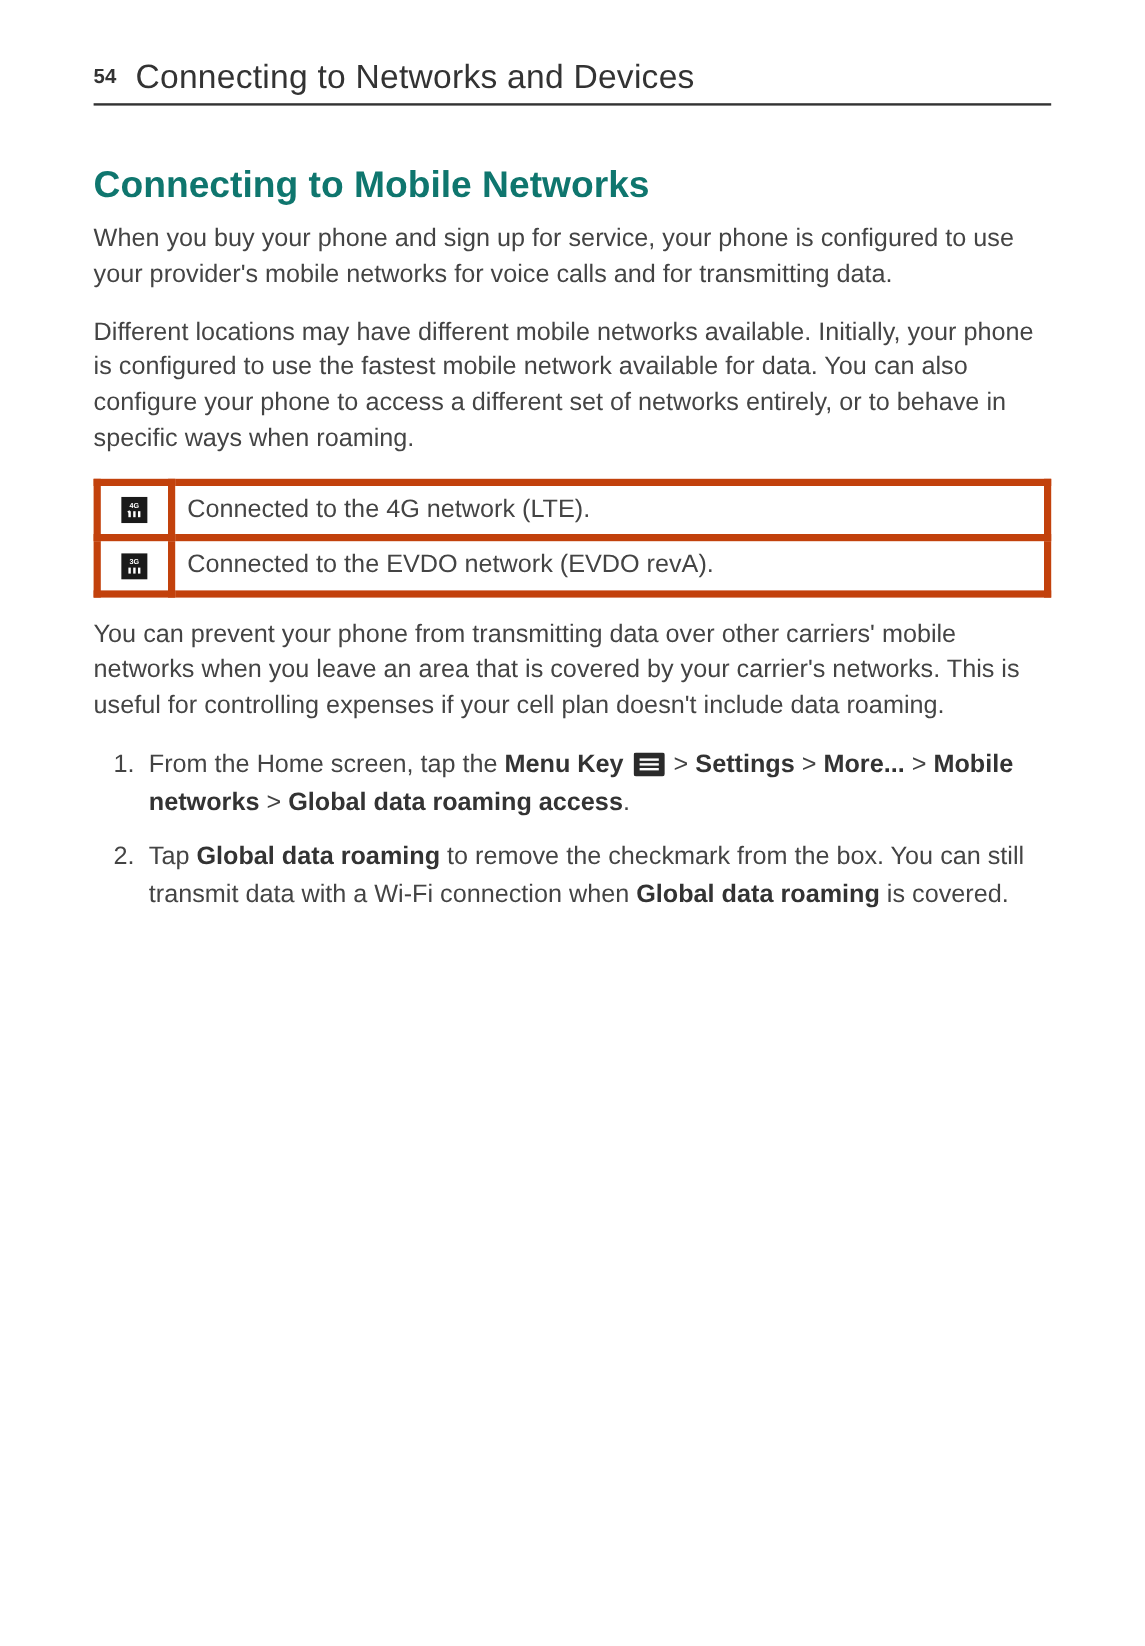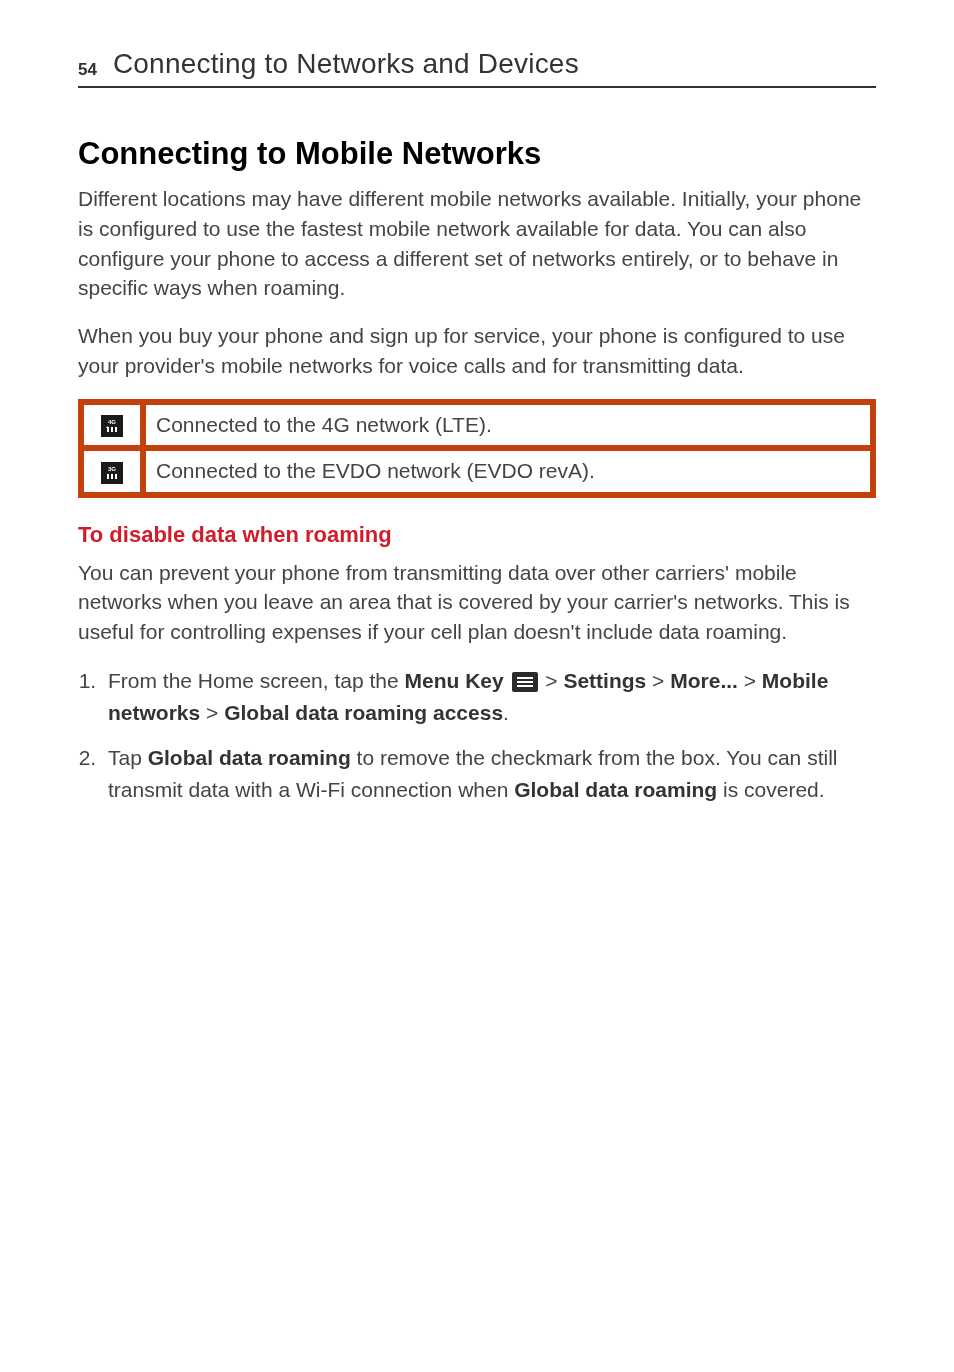--- a/index.html
+++ b/index.html
@@ -8,38 +8,38 @@
     background: #fff;
     font-family: Arial, Helvetica, sans-serif;
     color: #3c3c3c;
     width: 954px;
   }
   .page {
     padding: 48px 78px 60px 78px;
   }
   .header-line {
     display: flex;
-    align-items: flex-end;
+    align-items: center;
     border-bottom: 2px solid #333;
     padding-bottom: 6px;
     margin-bottom: 48px;
   }
   .page-num {
     font-weight: bold;
     font-size: 17px;
     color: #333;
     margin-right: 16px;
   }
   .chapter-title {
     font-size: 28px;
     color: #333;
     letter-spacing: 0.2px;
   }
   h1.section-title {
-    color: #000000;
+    color: #0f766e;
     font-size: 31px;
     font-weight: bold;
     margin: 0 0 12px 0;
   }
   p.body {
     font-size: 21px;
     line-height: 1.42;
     margin: 0 0 18px 0;
     color: #444;
   }
@@ -62,21 +62,21 @@
     padding: 6px 6px;
   }
   .subheading {
     color: #d21d29;
     font-size: 22px;
     font-weight: bold;
     margin: 24px 0 10px 0;
   }
   ol.steps {
     padding-left: 24px;
-    margin: 0;
+    margin: 16px;
   }
   ol.steps > li {
     font-size: 21px;
     line-height: 1.5;
     color: #444;
     margin-bottom: 14px;
     padding-left: 6px;
   }
   .bold {
     font-weight: bold;
@@ -101,22 +101,22 @@
 
 <div class="page">
 
   <div class="header-line">
     <span class="page-num">54</span>
     <span class="chapter-title">Connecting to Networks and Devices</span>
   </div>
 
   <h1 class="section-title">Connecting to Mobile Networks</h1>
 
+  <p class="body">When you buy your phone and sign up for service, your phone is configured to use your provider's mobile networks for voice calls and for transmitting data.</p>
   <p class="body">Different locations may have different mobile networks available. Initially, your phone is configured to use the fastest mobile network available for data. You can also configure your phone to access a different set of networks entirely, or to behave in specific ways when roaming.</p>
-  <p class="body">When you buy your phone and sign up for service, your phone is configured to use your provider's mobile networks for voice calls and for transmitting data.</p>
 
   <table class="icon-table">
     <tbody>
         <tr>
       <td class="icon-cell">
         <svg class="status-icon" viewBox="0 0 22 22">
           <rect x="0" y="0" width="22" height="22" fill="#1a1a1a"></rect>
           <text x="11" y="9" font-size="6" fill="#fff" text-anchor="middle" font-family="Arial" font-weight="bold">4G</text>
           <rect x="6" y="12" width="2" height="5" fill="#fff"></rect>
           <rect x="10" y="12" width="2" height="5" fill="#fff"></rect>
@@ -137,21 +137,20 @@
           <rect x="10" y="12" width="2" height="5" fill="#fff"></rect>
           <rect x="14" y="12" width="2" height="5" fill="#fff"></rect>
         </svg>
       </td>
       <td>Connected to the EVDO network (EVDO revA).</td>
     </tr>
   </tbody>
     </table>
 
 
-  <div class="subheading">To disable data when roaming</div>
 
   <p class="body">You can prevent your phone from transmitting data over other carriers' mobile networks when you leave an area that is covered by your carrier's networks. This is useful for controlling expenses if your cell plan doesn't include data roaming.</p>
 
   <ol class="steps">
     <li>
       <span>From the Home screen, tap the </span><span class="bold">Menu Key</span>
       <svg class="inline-icon" viewBox="0 0 26 20">
         <rect x="0" y="0" width="26" height="20" rx="2" fill="#2a2a2a"></rect>
         <rect x="5" y="5" width="16" height="2" fill="#fff"></rect>
         <rect x="5" y="9" width="16" height="2" fill="#fff"></rect>

